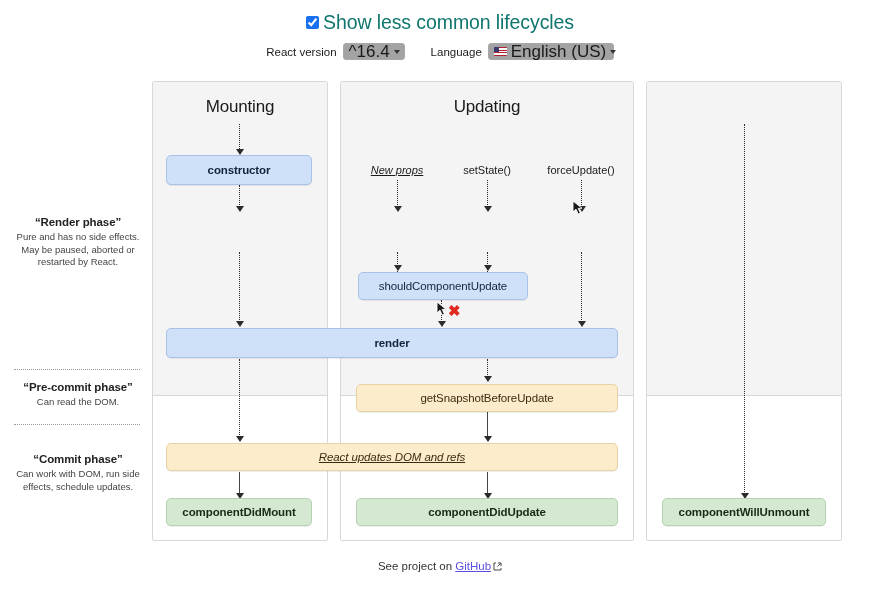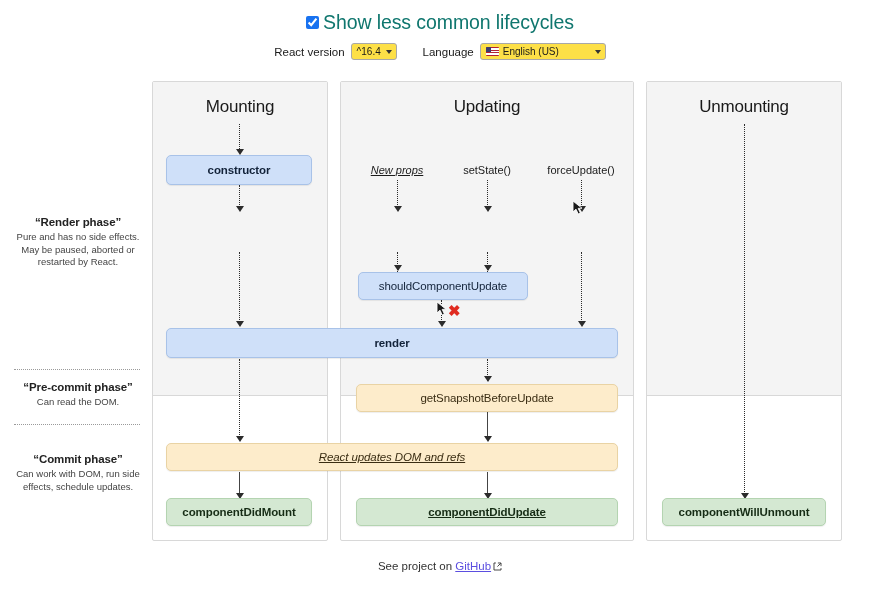--- a/index.html
+++ b/index.html
@@ -45,26 +45,26 @@
     align-items: center;
     justify-content: center;
     font-size: 11.5px;
     color: #1a1a1a;
     gap: 6px;
   }
   .sel-label { white-space: nowrap; }
   .fake-select {
     border: 1px solid #a8a8a8;
     border-radius: 3px;
-    background: #fde047;
+    background: #a3a3a3;
     height: 17px;
     display: inline-flex;
     align-items: center;
     padding: 0 4px 0 5px;
-    font-size: 10px;
+    font-size: 17px;
     box-sizing: border-box;
     gap: 4px;
   }
   #react-version-select { min-width: 46px; justify-content: space-between; }
   #language-select { width: 126px; justify-content: space-between; }
   .sel-text { display: inline-flex; align-items: center; gap: 4px; white-space: nowrap; }
   .caret {
     width: 0; height: 0;
     border-left: 3.5px solid transparent;
     border-right: 3.5px solid transparent;
@@ -261,21 +261,20 @@
   <div class="abs col-gray-band" style="left:153px; top:82px; width:174px; height:314px;"></div>
 
   <div class="abs column" style="left:340px; top:81px; width:294px; height:460px;"></div>
   <div class="abs col-gray-band" style="left:341px; top:82px; width:292px; height:314px;"></div>
 
   <div class="abs column" style="left:646px; top:81px; width:196px; height:460px;"></div>
   <div class="abs col-gray-band" style="left:647px; top:82px; width:194px; height:314px;"></div>
 
   <div class="abs col-title" style="left:152px; top:97px; width:176px;">Mounting</div>
   <div class="abs col-title" style="left:340px; top:97px; width:294px;">Updating</div>
-  <div class="abs col-title" style="left:646px; top:97px; width:196px;">Unmounting</div>
 
   <div class="abs trigger-label italic" style="left:350px; top:164px; width:94px;">New props</div>
   <div class="abs trigger-label" style="left:440px; top:164px; width:94px;">setState()</div>
   <div class="abs trigger-label" style="left:534px; top:164px; width:94px;">forceUpdate()</div>
 
   <div class="abs v-dotted" style="left:239px; top:124px; height:27px;"></div>
   <div class="abs arrowhead" style="left:235.5px; top:149px;"></div>
 
   <div class="abs v-dotted" style="left:239px; top:185px; height:24px;"></div>
   <div class="abs arrowhead" style="left:235.5px; top:206px;"></div>
@@ -328,21 +327,21 @@
   <div class="abs lc-box lc-blue" style="left:358px; top:272px; width:170px; height:28px;">shouldComponentUpdate</div>
 
   <div class="abs lc-box lc-blue bold" style="left:166px; top:328px; width:452px; height:30px;">render</div>
 
   <div class="abs lc-box lc-yellow" style="left:356px; top:384px; width:262px; height:28px;">getSnapshotBeforeUpdate</div>
 
   <div class="abs lc-box lc-yellow italic" style="left:166px; top:443px; width:452px; height:28px;">React updates DOM and refs</div>
 
   <div class="abs lc-box lc-green bold" style="left:166px; top:498px; width:146px; height:28px;">componentDidMount</div>
 
-  <div class="abs lc-box lc-green bold" style="left:356px; top:498px; width:262px; height:28px;text-decoration:underline;">componentDidUpdate</div>
+  <div class="abs lc-box lc-green bold" style="left:356px; top:498px; width:262px; height:28px;">componentDidUpdate</div>
 
   <div class="abs lc-box lc-green bold" style="left:662px; top:498px; width:164px; height:28px;">componentWillUnmount</div>
 
   <div class="abs" id="reject-x" style="left:448px; top:303px;">✖</div>
 
   <div class="abs" id="mouse-cursor-1" style="left:436px; top:301px; width:12px; height:16px;">
     <svg width="12" height="16" viewBox="0 0 12 16">
       <polygon points="1,1 1,12 4,9.2 6.2,14 8.4,13 6.2,8.4 10,8.2" fill="#1a1a1a" stroke="#ffffff" stroke-width="0.9"></polygon>
     </svg>
   </div>

